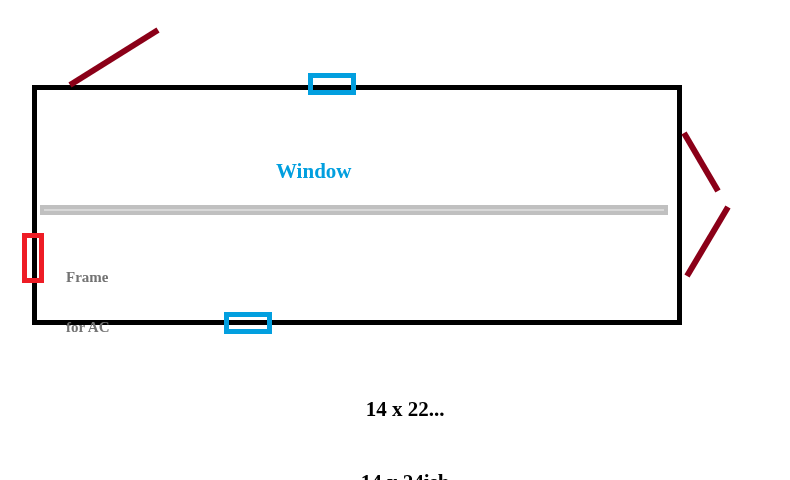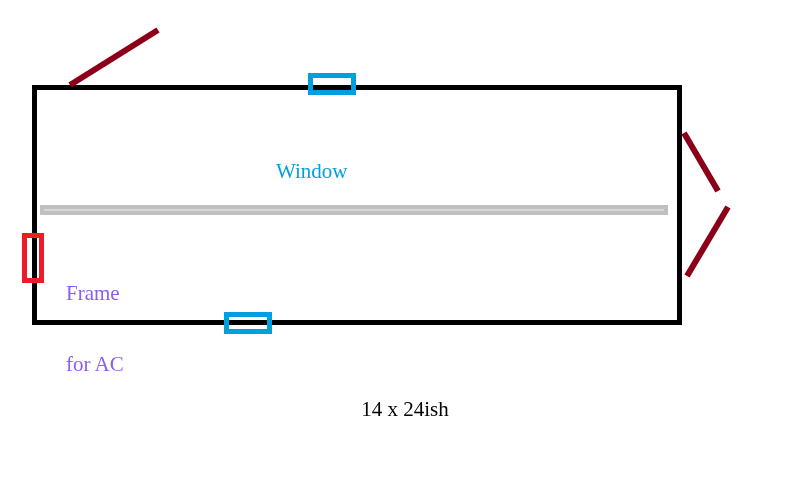--- a/index.html
+++ b/index.html
@@ -87,35 +87,35 @@
     left: 0;
     top: 0;
     width: 790px;
     height: 480px;
     pointer-events: none;
   }
 
   
   .label {
     position: absolute;
-    font-weight: normal;
+    font-weight: bold;
     line-height: 1.12;
     white-space: pre;
   }
   .label-window {
     left: 276px;
     top: 113px;
     color: #029fdf;
     font-size: 21px;
   }
   .label-ac {
     left: 66px;
     top: 235px;
-    color: #8b5cf6;
-    font-size: 21px;
+    color: #737373;
+    font-size: 15px;
   }
   .label-dims {
     left: 295px;
     top: 350px;
     width: 220px;
     color: #000000;
     font-size: 21px;
     text-align: center;
   }
   .label-dims div { line-height: 1.22; }
@@ -144,17 +144,18 @@
   <div class="label label-window">
     <div>Window</div>
   </div>
 
   <div class="label label-ac">
     <div>Frame</div>
     <div>for AC</div>
   </div>
 
   <div class="label label-dims">
+    <div>14 x 22...</div>
     <div>14 x 24ish</div>
     
   </div>
 
 </div>
 
 </body></html>

